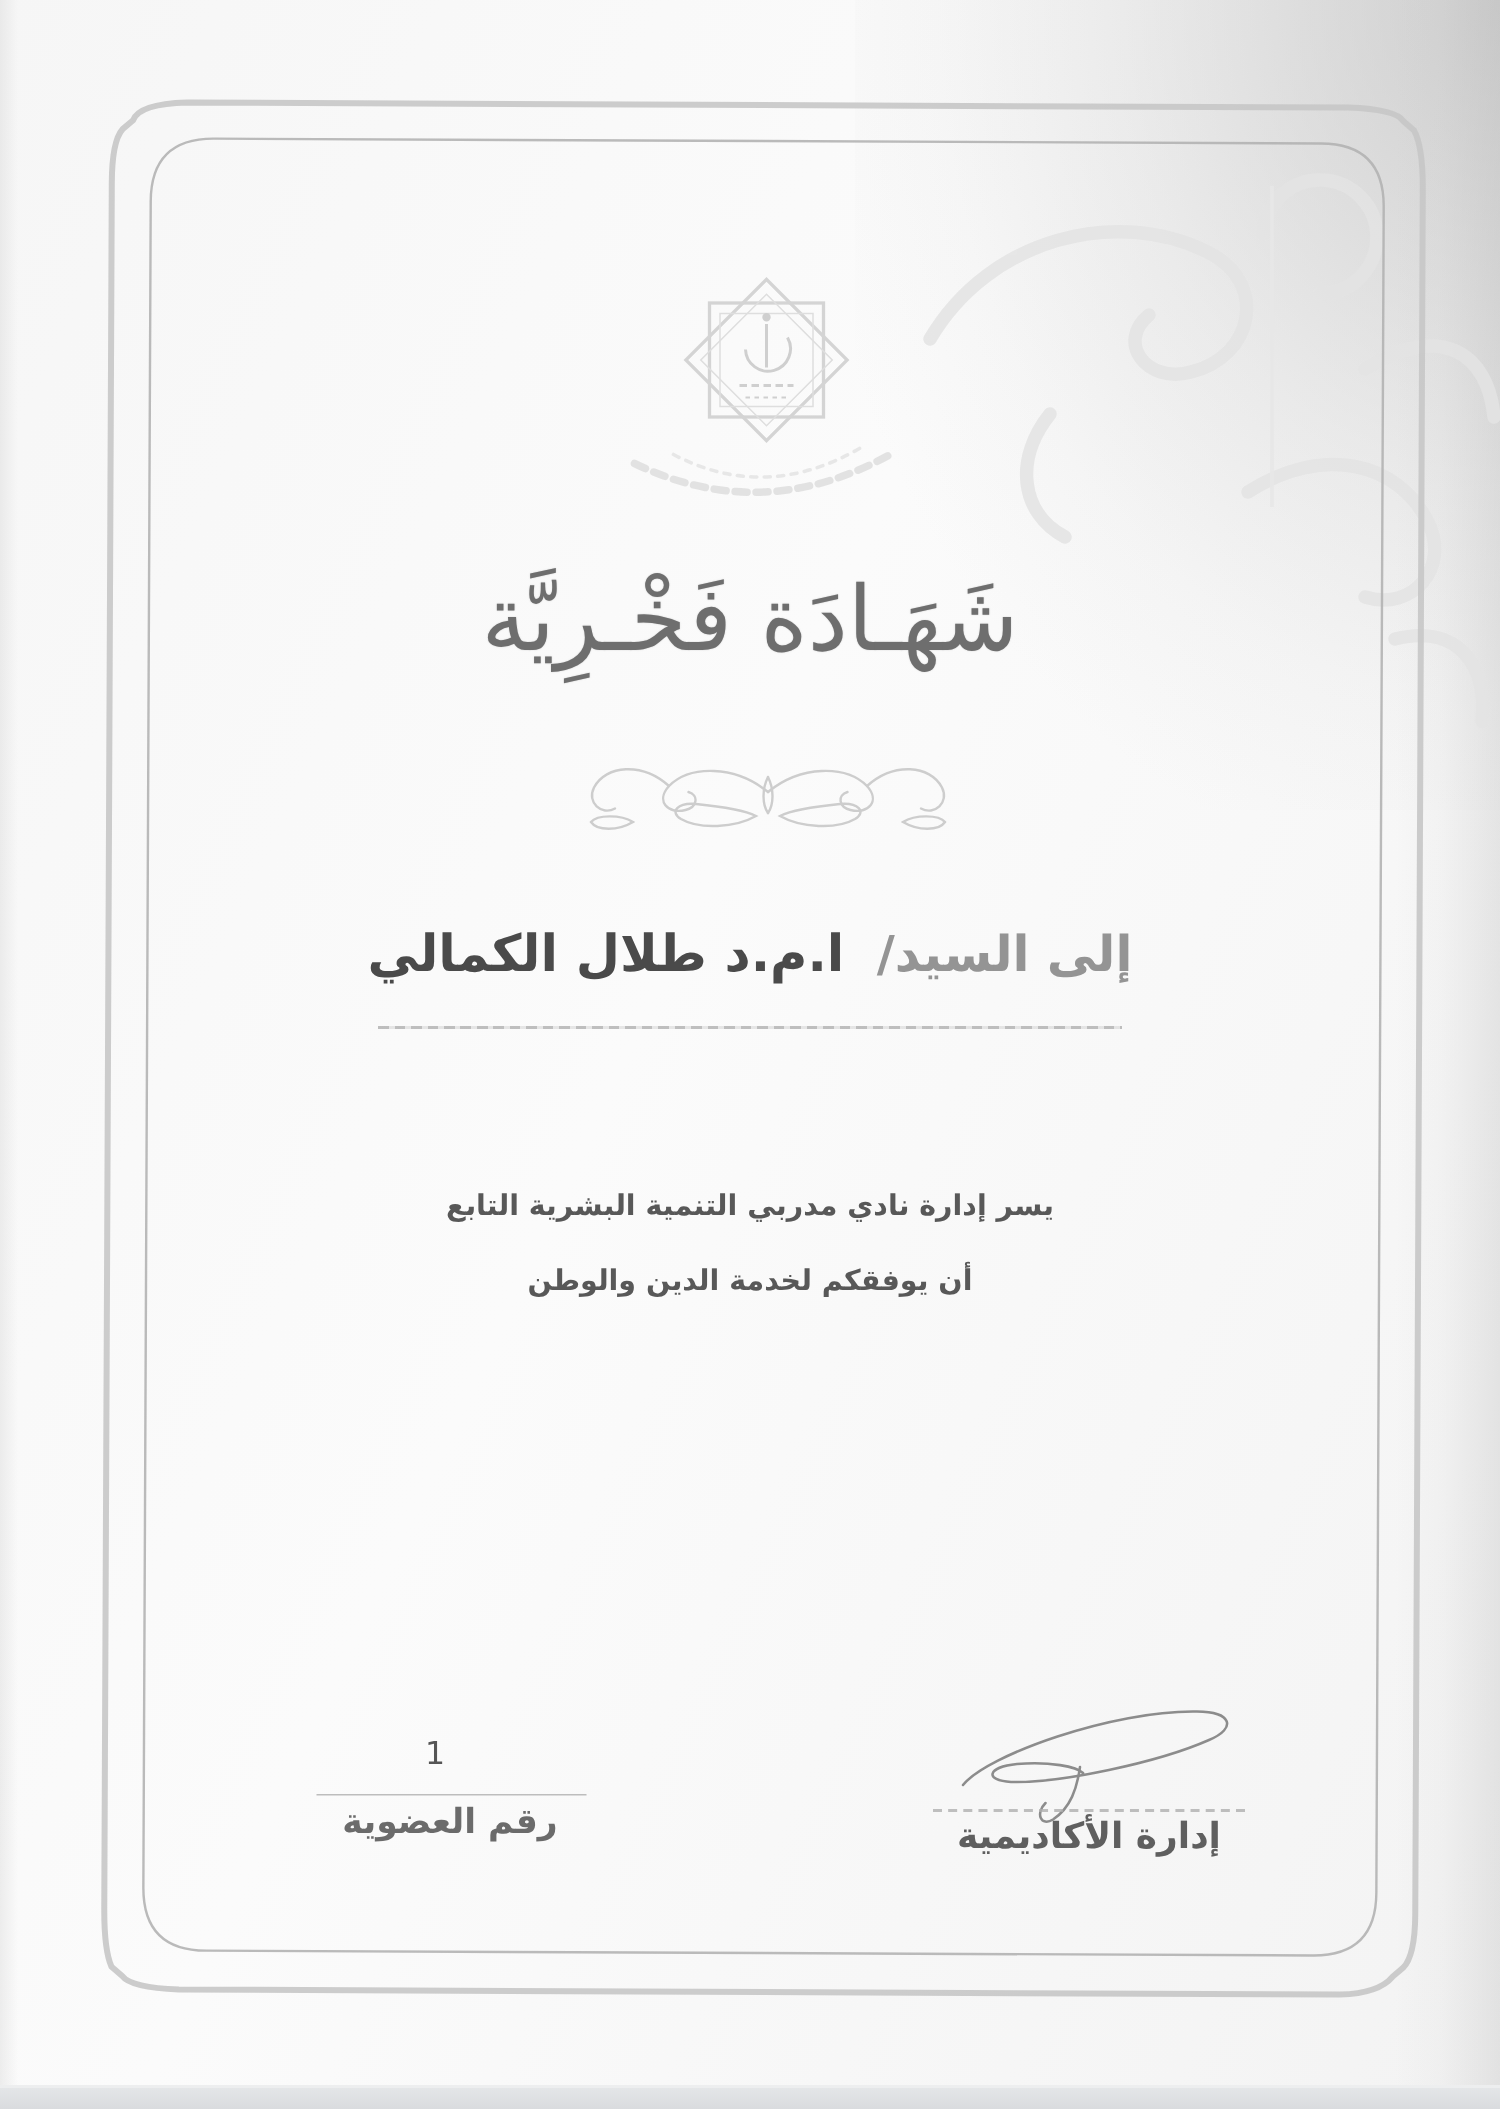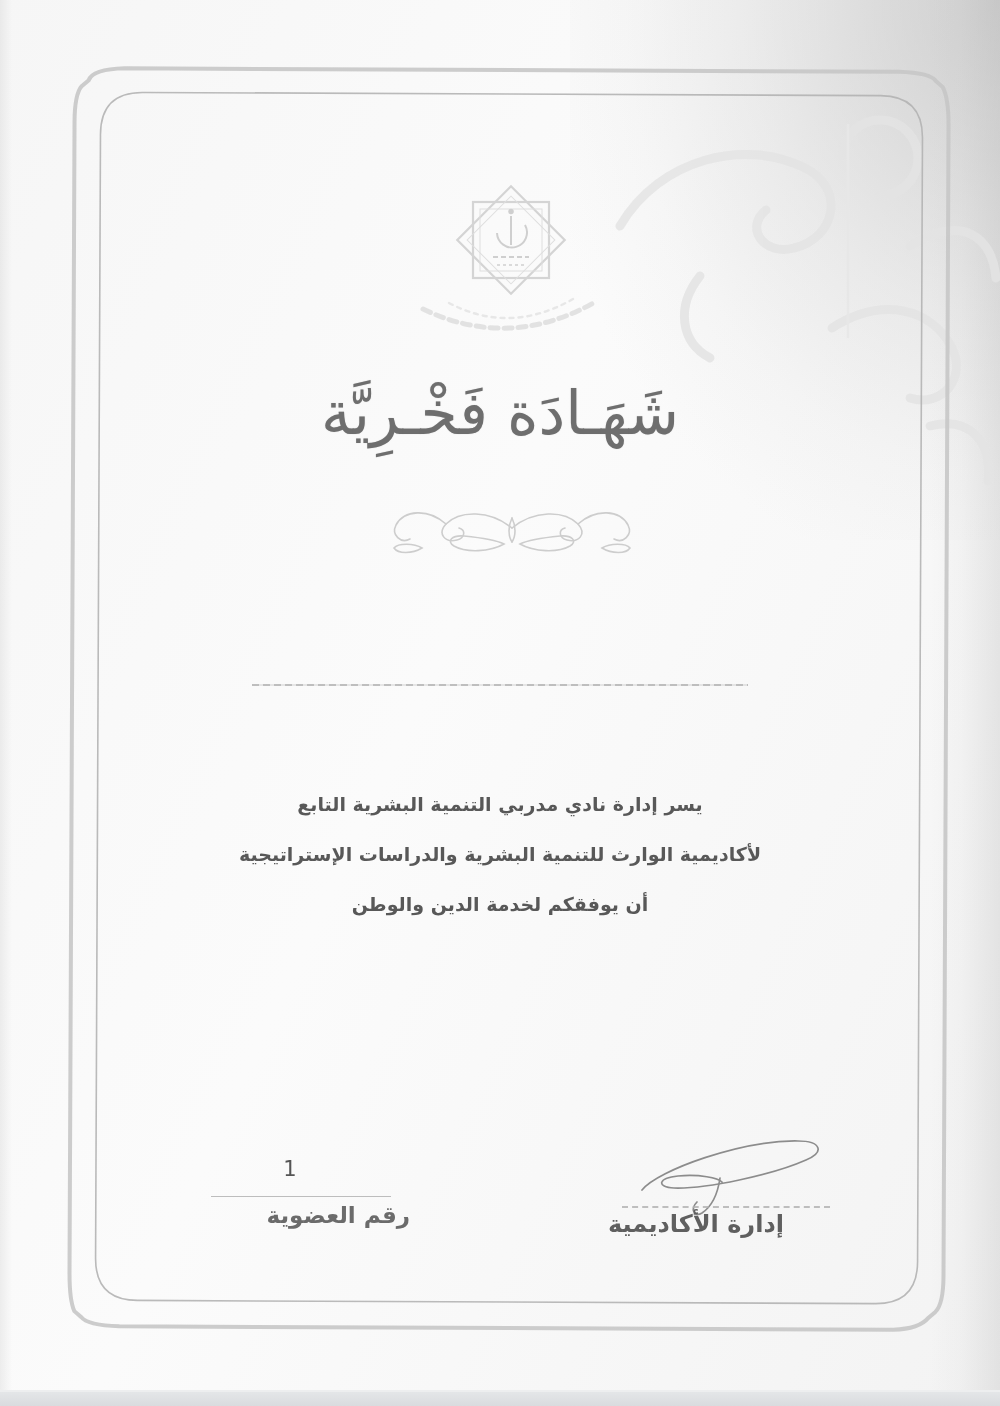--- a/index.html
+++ b/index.html
@@ -29,25 +29,25 @@
   .recipient{top:616px;font-weight:bold;direction:rtl;}
   .recipient .prefix{color:#949494;font-size:33px;}
   .recipient .name{color:#4a4a4a;font-size:34px;margin-right:16px;}
   .recipient-underline{left:252px;top:684px;width:496px;height:2px;
     background:repeating-linear-gradient(to right,#9e9e9e 0 7px,rgba(158,158,158,.35) 7px 11px);opacity:.65;}
   .body-block{top:779px;direction:rtl;font-weight:bold;font-size:19px;line-height:50px;color:#585858;}
   .body-block .hl{color:#a0a0a0;}
   
   .mem-number{left:200px;width:180px;top:1157px;text-align:center;font-size:21px;color:#555;}
   .mem-line{left:211px;top:1196px;width:180px;height:1px;background:#bdbdbd;}
-  .mem-label{left:190px;width:220px;top:1202px;direction:rtl;
+  .mem-label{left:190px;width:220px;top:1202px;text-align:center;direction:rtl;
     font-size:23px;font-weight:bold;color:#6b6b6b;}
   
   .sig-line{left:622px;top:1206px;width:208px;border-top:2px dashed #b0b0b0;opacity:.8;}
-  .sig-label{left:608px;width:236px;top:1210px;text-align:left;direction:rtl;
+  .sig-label{left:608px;width:236px;top:1210px;text-align:center;direction:rtl;
     font-size:24px;font-weight:bold;color:#5f5f5f;}
 </style>
 </head>
 <body>
 
 <div class="stage">
 
   <div class="abs shade-topright"></div>
   <div class="abs shade-right"></div>
   <div class="abs shade-left"></div>
@@ -100,25 +100,28 @@
     <g id="fl-half" fill="none" stroke="#cdcdcd" stroke-width="1.6" stroke-linecap="round">
       <path d="M 126,30 C 104,12 74,12 60,26 C 51,36 59,45 71,42 C 79,40 80,32 73,30"></path>
       <path d="M 60,26 C 42,10 18,12 10,27 C 5,37 15,46 24,41"></path>
       <path d="M 118,46 C 104,54 80,55 68,48 C 60,43 66,37 78,38 C 98,40 112,43 118,46 Z"></path>
       <path d="M 36,50 C 26,56 12,56 8,50 C 12,45 28,45 36,50 Z"></path>
       <path d="M 126,20 C 122,28 122,38 126,44"></path>
     </g>
     <use href="#fl-half" transform="translate(252,0) scale(-1,1)"></use>
   </svg>
 
+  <div class="abs center-row recipient">
+    <span class="prefix">إلى السيد/</span>
+    <span class="name">ا.م.د طلال الكمالي</span>
+  </div>
   <div class="abs recipient-underline"></div>
 
   <div class="abs center-row body-block">
     <div>يسر إدارة نادي مدربي التنمية البشرية التابع</div>
-    <div>لأكاديمية الوارث للتنمية البشرية والدراسات الإستراتيجية</div>
     <div>أن يوفقكم لخدمة الدين والوطن</div>
   </div>
 
   <div class="abs mem-number">1</div>
   <div class="abs mem-line"></div>
   <div class="abs mem-label">رقم العضوية</div>
 
   <svg class="abs" style="left:622px;top:1126px;" width="212" height="96" viewBox="0 0 212 96">
     <g fill="none" stroke="#8c8c8c" stroke-width="1.7" stroke-linecap="round">
       <path d="M 20,64 C 36,44 120,14 176,15 C 199,15 203,26 184,34 C 150,49 84,63 52,62 C 34,61 36,52 56,50 C 78,48 96,52 100,56"></path>

